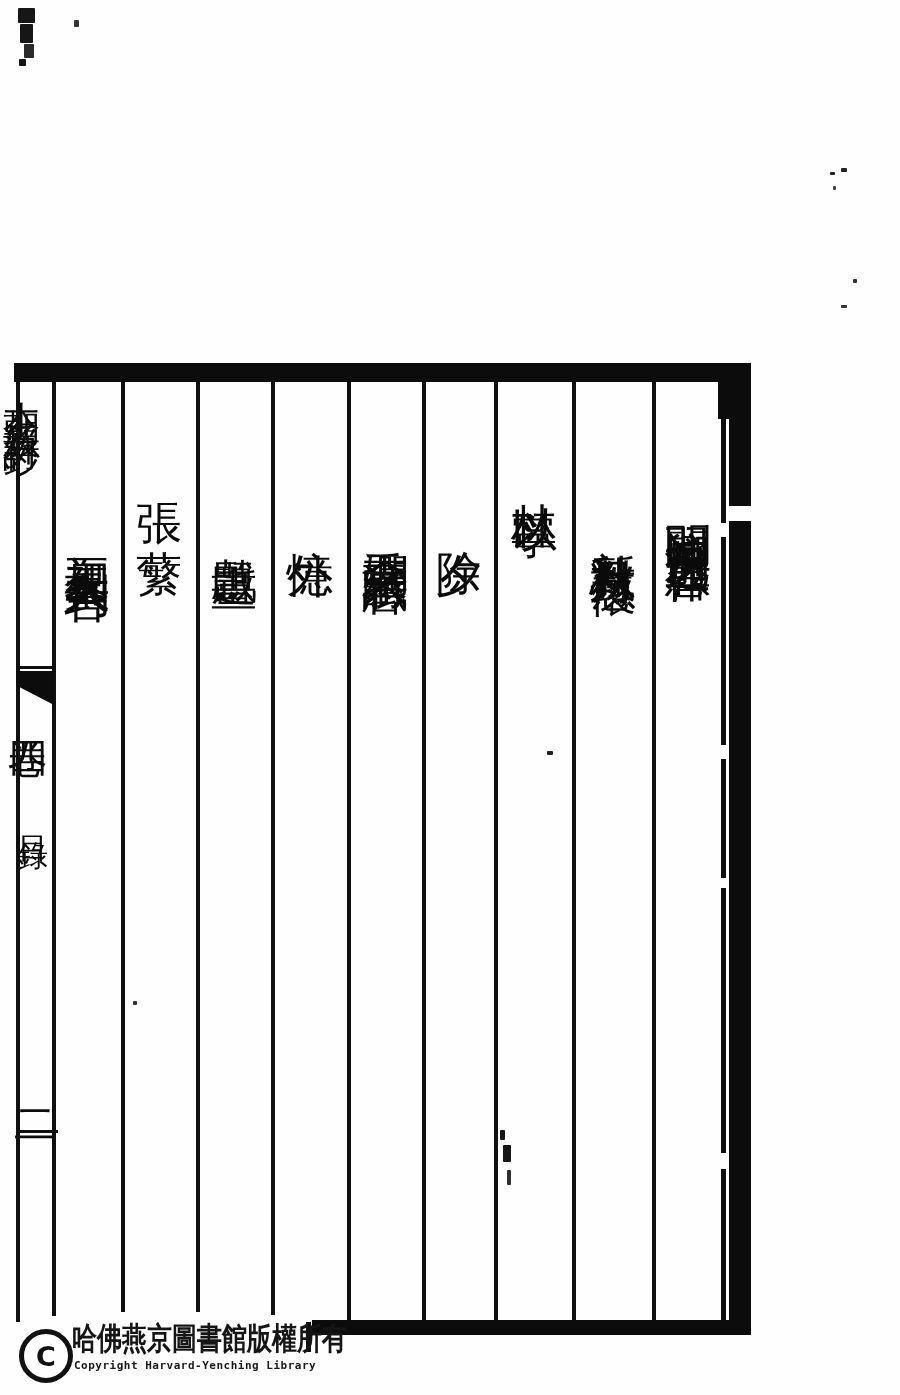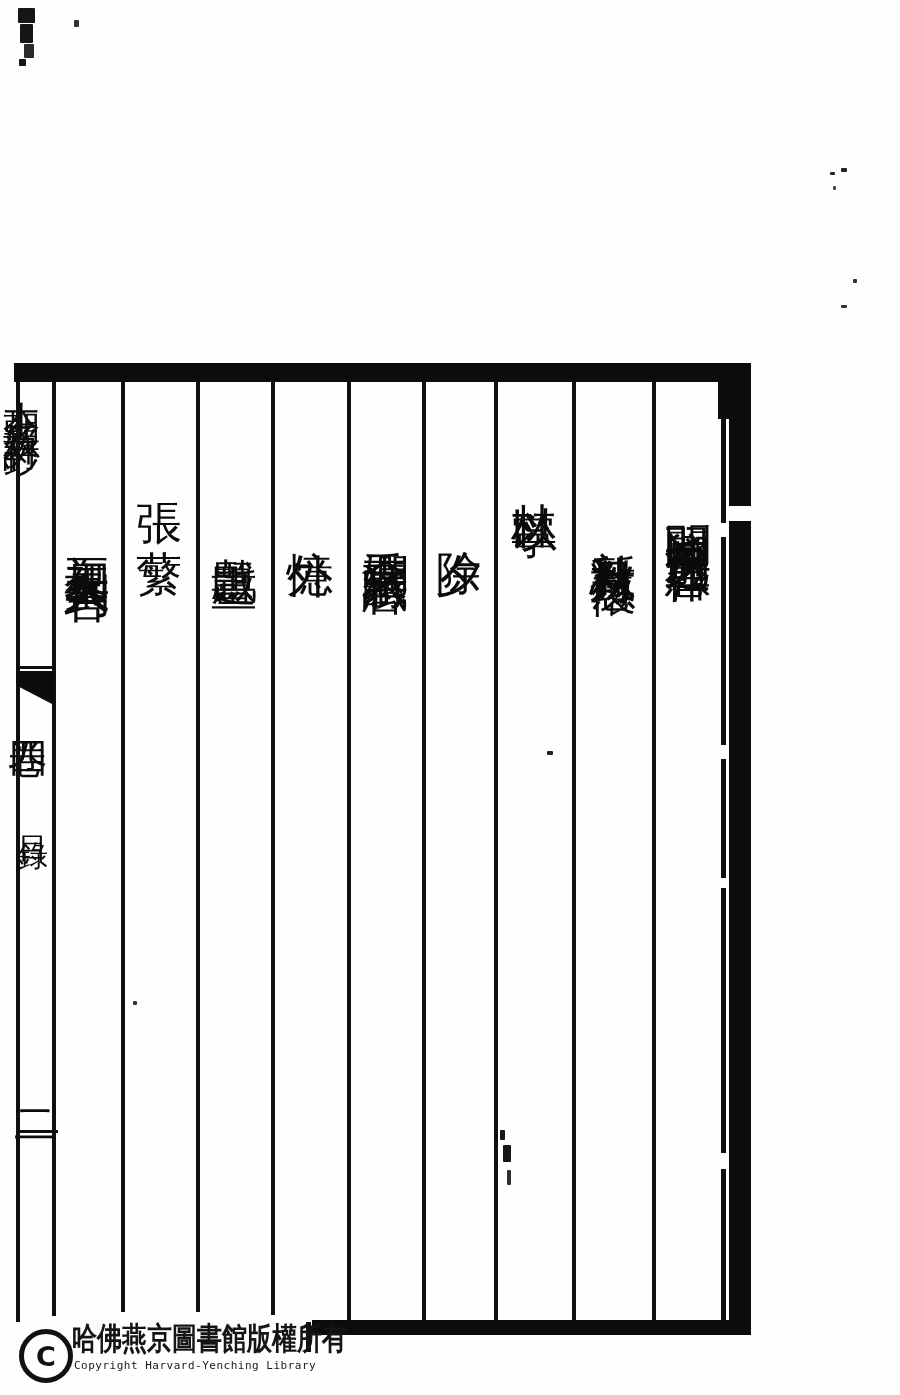--- a/index.html
+++ b/index.html
@@ -56,21 +56,21 @@
   }
   .stamp-zh{
     position:absolute;left:72px;top:1318px;
     font-size:25px;font-weight:600;letter-spacing:0px;
     transform:scaleY(1.25);transform-origin:top left;
     z-index:5;color:#151515;white-space:nowrap;
   }
   .stamp-en{
     position:absolute;left:74px;top:1359px;
     font-family:"DejaVu Sans Mono","Liberation Mono",monospace;
-    font-size:11px;font-weight:normal;letter-spacing:0.5px;
+    font-size:11px;font-weight:bold;letter-spacing:0.5px;
     z-index:5;color:#1a1a1a;white-space:nowrap;
   }
   .speck{position:absolute;background:#161616;z-index:1;border-radius:1px;}
 </style>
 </head>
 <body>
 
 <div id="scan">
 
   <div class="bar" style="left:14px;top:363px;width:737px;height:19px;"></div>

